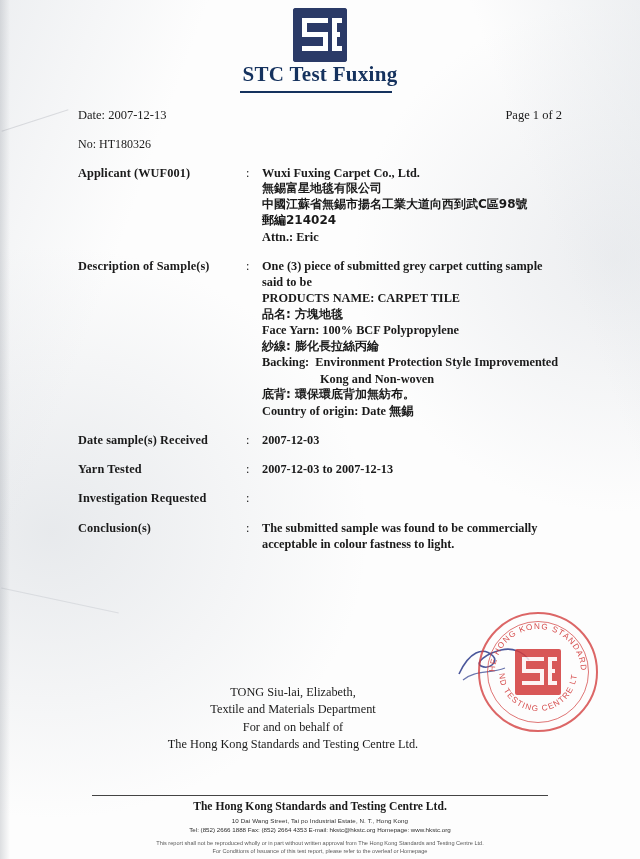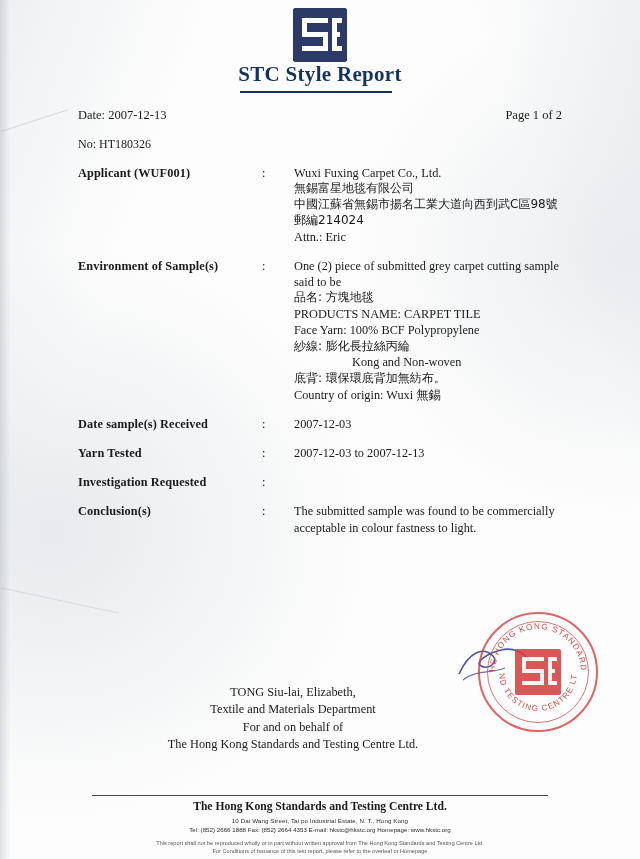--- a/index.html
+++ b/index.html
@@ -104,37 +104,36 @@
     position: absolute;
     top: 165px;
     left: 78px;
     width: 500px;
     font-size: 12.3px;
     line-height: 1.32;
   }
   .brow {
     display: flex;
     margin-bottom: 13px;
-    gap: 16px;
   }
   .blabel {
     width: 168px;
     flex: 0 0 168px;
     font-weight: bold;
     font-size: 12.3px;
     letter-spacing: 0.1px;
   }
   .bcolon {
     width: 16px;
     flex: 0 0 16px;
   }
   .bvalue {
     flex: 1 1 auto;
   }
-  .bvalue .line { white-space: pre-wrap; }
+  .bvalue .line { white-space: pre-wrap; font-weight: bold; }
   .cjk {
     font-family: "DejaVu Sans", sans-serif;
     font-size: 12px;
   }
   .indent-1 { padding-left: 58px; }
   .gap-top { }
 
   
   .sig-block {
     position: absolute;
@@ -278,21 +277,21 @@
       <span class="bar s-bot"></span>
       <span class="bar s-l"></span>
       <span class="bar s-r"></span>
       <span class="bar e-stem"></span>
       <span class="bar e-t"></span>
       <span class="bar e-m"></span>
       <span class="bar e-b"></span>
     </div>
   </div>
 
-  <div class="report-title">STC Style Report</div>
+  <div class="report-title">STC Test Fuxing</div>
   <div class="title-rule"></div>
 
   <div class="meta">
     <div class="row">
       <span>Date: 2007-12-13</span>
       <span>Page 1 of 2</span>
     </div>
     <div class="no">No: HT180326</div>
   </div>
 
@@ -302,32 +301,33 @@
         <div class="bcolon">:</div>
         <div class="bvalue">
           <div class="line">Wuxi Fuxing Carpet Co., Ltd.</div>
           <div class="line cjk">無錫富星地毯有限公司</div>
           <div class="line cjk">中國江蘇省無錫市揚名工業大道向西到武C區98號</div>
           <div class="line cjk">郵編214024</div>
           <div class="line gap-top">Attn.: Eric</div>
         </div>
       </div>
       <div class="brow">
-        <div class="blabel">Environment of Sample(s)</div>
+        <div class="blabel">Description of Sample(s)</div>
         <div class="bcolon">:</div>
         <div class="bvalue">
-          <div class="line">One (2) piece of submitted grey carpet cutting sample</div>
+          <div class="line">One (3) piece of submitted grey carpet cutting sample</div>
           <div class="line">said to be</div>
+          <div class="line">PRODUCTS NAME: CARPET TILE</div>
           <div class="line cjk">品名: 方塊地毯</div>
-          <div class="line">PRODUCTS NAME: CARPET TILE</div>
           <div class="line">Face Yarn: 100% BCF Polypropylene</div>
           <div class="line cjk">紗線: 膨化長拉絲丙綸</div>
+          <div class="line">Backing:  Environment Protection Style Improvemented</div>
           <div class="line indent-1">Kong and Non-woven</div>
           <div class="line cjk">底背: 環保環底背加無紡布。</div>
-          <div class="line">Country of origin: Wuxi 無錫</div>
+          <div class="line">Country of origin: Date 無錫</div>
         </div>
       </div>
       <div class="brow">
         <div class="blabel">Date sample(s) Received</div>
         <div class="bcolon">:</div>
         <div class="bvalue">
           <div class="line">2007-12-03</div>
         </div>
       </div>
       <div class="brow">

